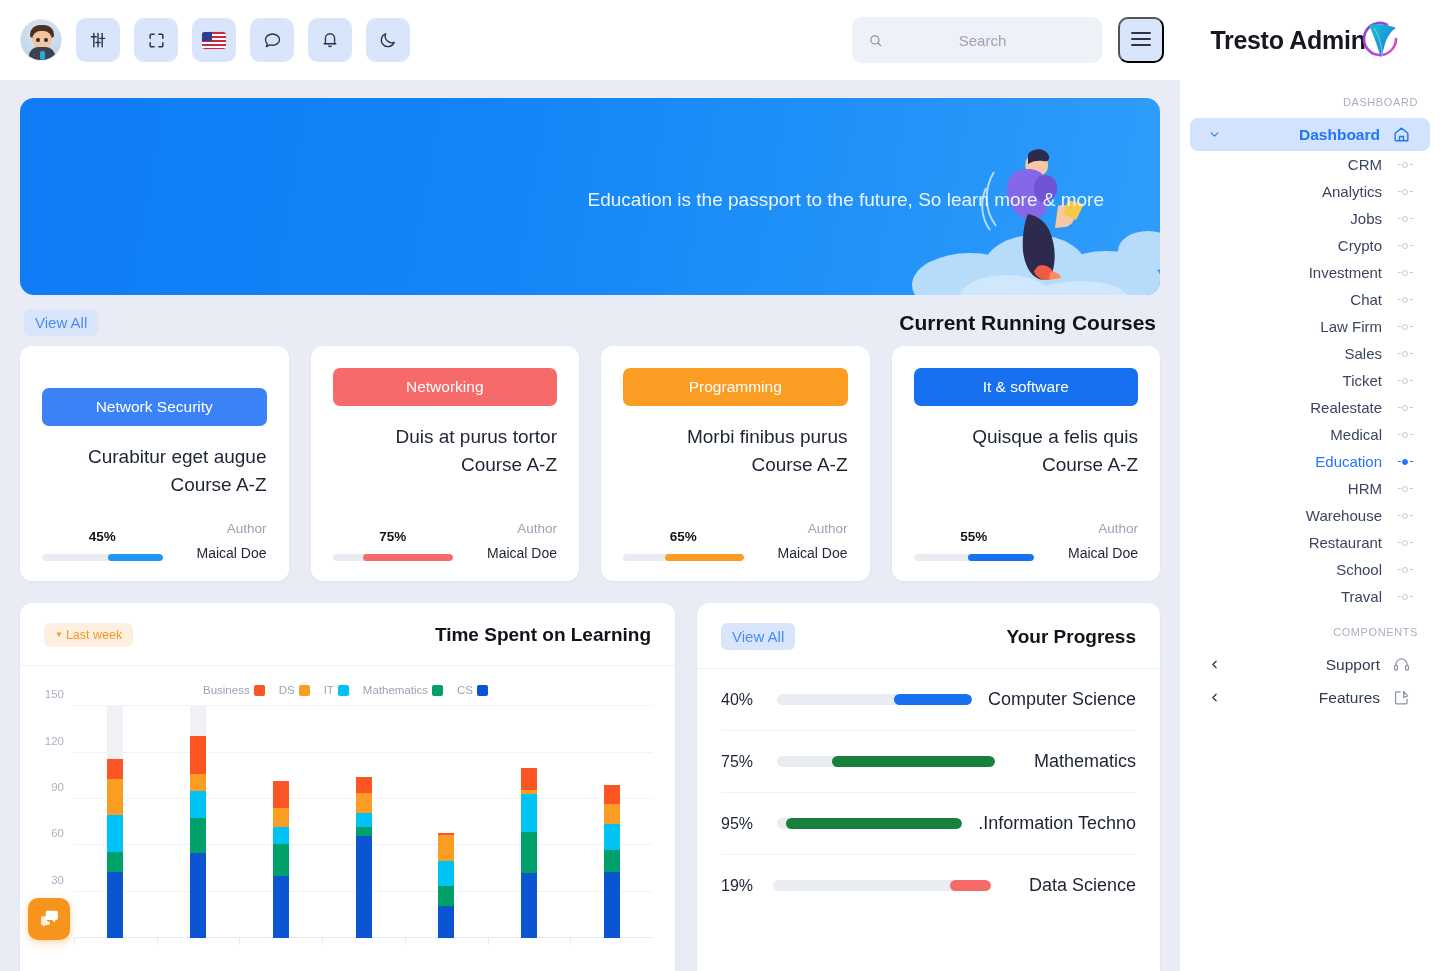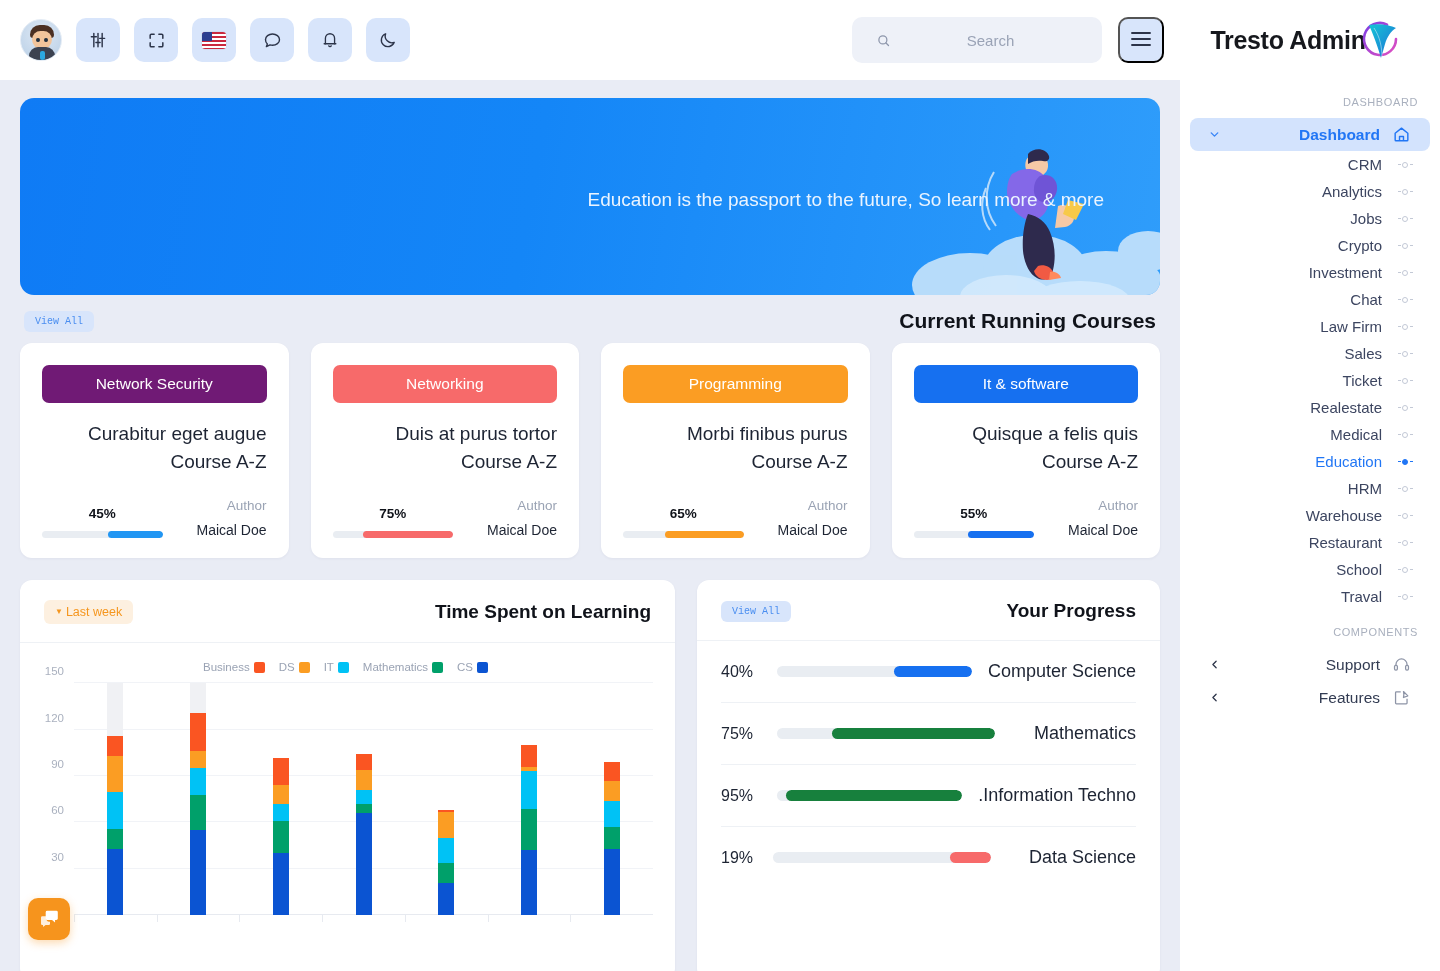--- a/index.html
+++ b/index.html
@@ -54,21 +54,21 @@
     background: repeating-linear-gradient(to bottom, #c9283e 0 2px, #ffffff 2px 3.9px); }
   .flag .canton { position:absolute; left:0; top:0; width:10px; height:9px; background:#2c3e8f; }
 
   .topbar-right {
     margin-left: auto; display: flex; align-items: center; gap: 16px;
     padding-right: 0;
   }
   .search-box {
     width: 250px; height: 46px; border-radius: 10px;
     background: #eef1f8;
-    display: flex; align-items: center; padding: 0 24px;
+    display: flex; align-items: center; padding: 0 16px;
     position: relative;
   }
   .search-box .sbi { color: #8d96ab; display:flex; }
   .search-input {
     flex: 1; border: none; outline: none; background: transparent;
     font-family: inherit; font-size: 15px; color: #3c4458;
     text-align: center; padding-right: 18px;
   }
   .search-input::placeholder { color: #9aa3b6; }
   .hamburger {
@@ -117,21 +117,21 @@
   .flyer { position:absolute; right:58px; top:40px; z-index:1; }
 
   .section-head {
     display: flex; align-items: center; justify-content: space-between;
     padding: 14px 4px 10px 4px;
   }
   .section-title { font-size: 21px; font-weight: 700; color: #10131a; }
   .view-all {
     background: #d8e5fb; color: #4a8ef0;
     border: none; border-radius: 6px;
-    font-size: 10px; font-family: Liberation Mono, monospace;
+    font-size: 15px; font-family: Liberation Sans, sans-serif;
     padding: 5px 11px; cursor: pointer;
   }
 
   .cards { display: flex; gap: 22px; }
   .card {
     flex: 1; background: #fff; border-radius: 12px;
     padding: 22px 22px 20px 22px;
     box-shadow: 0 1px 3px rgba(32,45,80,.05);
     display: flex; flex-direction: column;
   }
@@ -415,21 +415,21 @@
       <p>Education is the passport to the future, So learn more &amp; more</p>
     </section>
 
     <div class="section-head">
       <button class="view-all">View All</button>
       <h2 class="section-title">Current Running Courses</h2>
     </div>
 
     <div class="cards" id="cards-row">
         <div class="card">
-          <div class="chip" style="background: #701a75;">Network Security</div>
+          <div class="chip" style="background: #3b82f6; margin-top: 20px;">Network Security</div>
           <div class="card-title">Curabitur eget augue<br>Course A-Z</div>
           <div class="card-foot">
             <div class="card-prog">
               <span class="card-pct">45%</span>
               <div class="track">
                 <div class="fill" style="width: 45%; background: rgb(33, 150, 243);"></div>
               </div>
             </div>
             <div class="card-author">
               <span class="lbl">Author</span>

